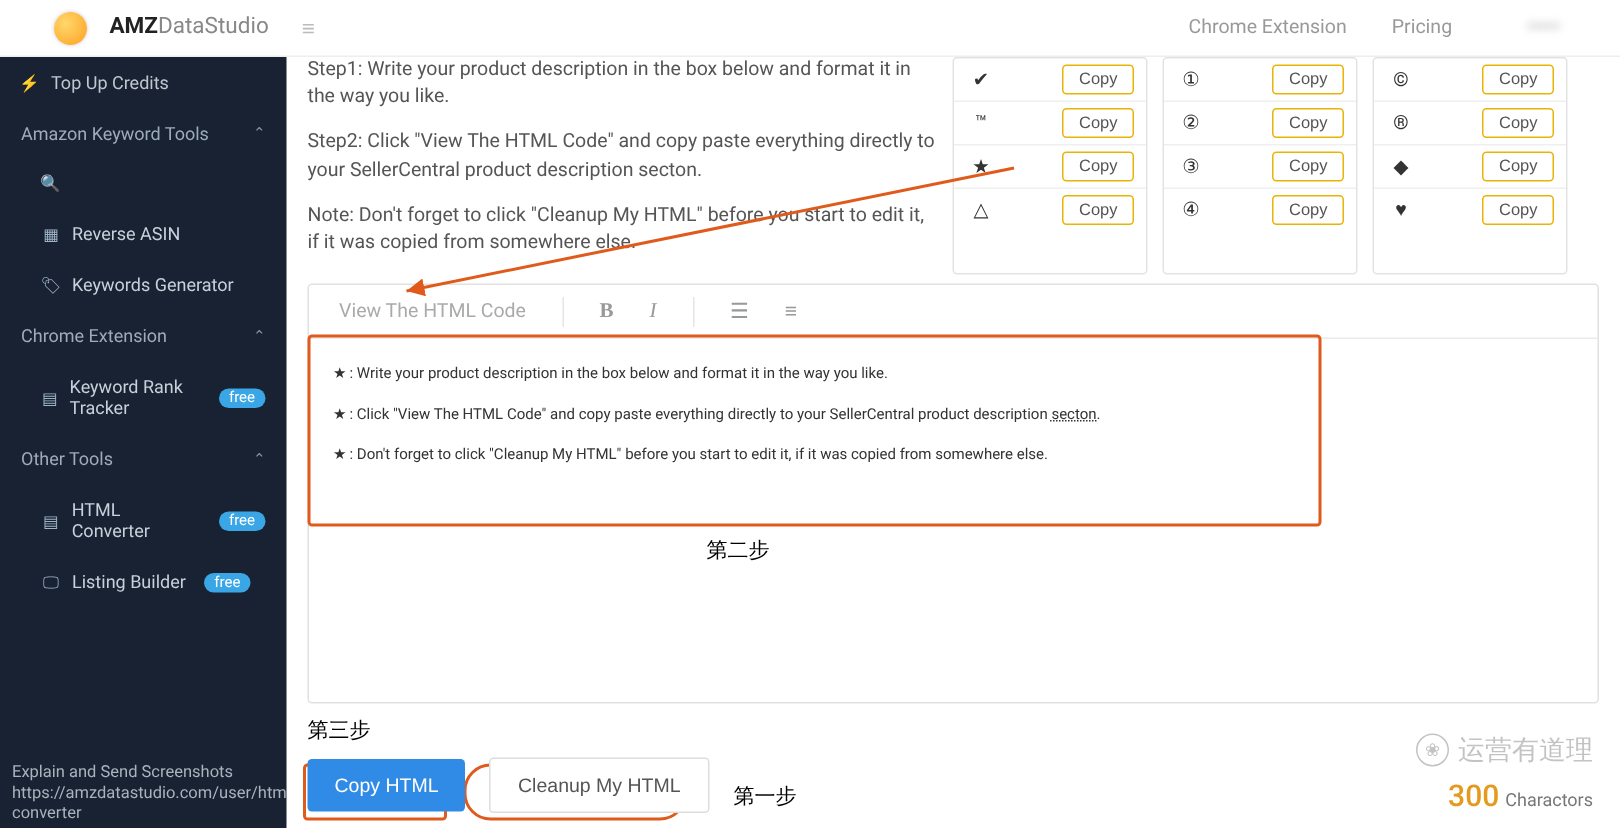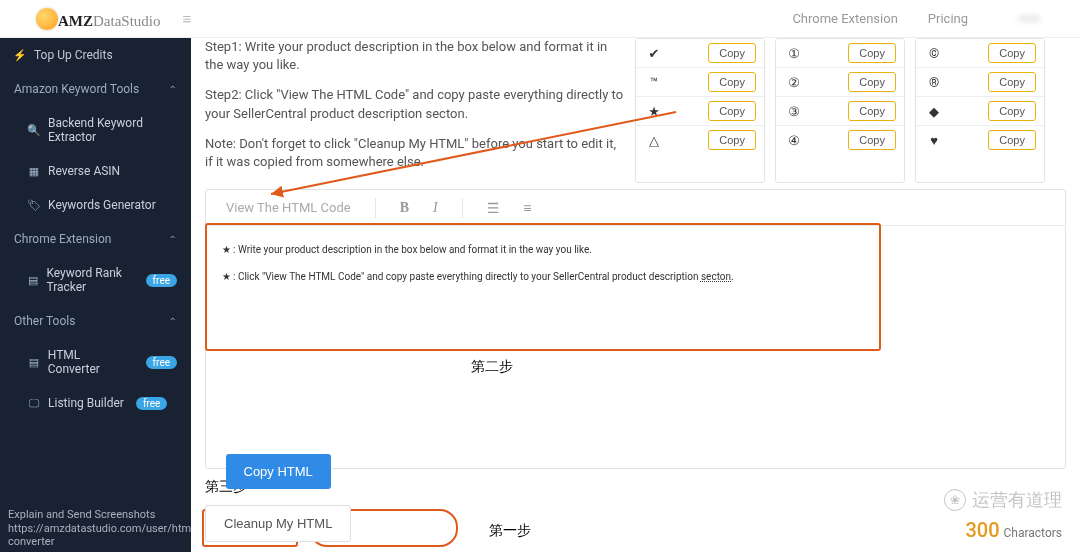--- a/index.html
+++ b/index.html
@@ -1,18 +1,18 @@
 <!DOCTYPE html>
 <html><head>
 <meta charset="utf-8">
 <style>
 * { box-sizing: border-box; margin: 0; padding: 0; }
 body { font-family: -apple-system, BlinkMacSystemFont, "Segoe UI", Roboto, Arial, sans-serif; font-size: 13px; color: #333; background: #fff; width: 1080px; height: 552px; overflow: hidden; position: relative; }
 .topbar { height: 38px; display: flex; align-items: center; padding: 0 20px 0 36px; border-bottom: 1px solid #eee; position: relative; }
-.logo-wrap { display: flex; align-items: flex-end; gap: 0; font-family: Liberation Serif, serif; }
+.logo-wrap { display: flex; align-items: flex-start; gap: 15px; }
 .logo-circle { width: 22px; height: 22px; border-radius: 50%; background: radial-gradient(circle at 35% 35%, #ffd86b 0%, #ffb640 60%, #ff9f1a 100%); box-shadow: 0 0 3px rgba(0,0,0,.2); }
 .logo-text { font-weight: 700; color: #222; font-size: 15px; }
 .logo-text .light { color: #888; font-weight: 400; }
 .hamburger { margin-left: 22px; color: #bbb; font-size: 15px; cursor: pointer; }
 .topnav { margin-left: auto; display: flex; gap: 30px; align-items: center; }
 .topnav a { color: #999; text-decoration: none; font-size: 13px; cursor: pointer; }
 .topnav .blur { filter: blur(3px); color: #999; padding: 2px 20px; }
 
 .sidebar { position: absolute; left: 0; top: 38px; bottom: 0; width: 191px; background: #182232; color: #c9d2dc; overflow: hidden; }
 .side-item { padding: 10px 14px; font-size: 12px; color: #c0c7d1; cursor: pointer; display: flex; align-items: center; gap: 8px; }
@@ -43,21 +43,21 @@
 .tb-ic.bold { font-weight: 700; font-family: Georgia, serif; }
 .tb-ic.ital { font-style: italic; font-family: Georgia, serif; }
 .editor-area { padding: 14px 16px; font-size: 10px; color: #333; line-height: 1.9; }
 .editor-area p { margin-bottom: 8px; }
 .editor-area .star { margin-right: 2px; }
 .dotted { text-decoration: underline dotted; }
 
 .red-box { position: absolute; border: 2px solid #e05a1c; border-radius: 3px; pointer-events: none; }
 .red-label { position: absolute; color: #000000; font-size: 14px; font-weight: 400; }
 
-.bottom-btns { position: absolute; left: 14px; bottom: 10px; display: flex; align-items: center; gap: 16px; flex-direction: column; }
+.bottom-btns { position: absolute; left: 14px; bottom: 10px; display: flex; align-items: center; gap: 16px; }
 .btn-primary { background: #2f8be6; color: #fff; border: none; padding: 10px 18px; font-size: 13px; border-radius: 3px; cursor: pointer; }
 .btn-secondary { background: #fff; color: #555; border: 1px solid #ddd; padding: 10px 18px; font-size: 13px; border-radius: 3px; cursor: pointer; }
 .char-count { position: absolute; right: 18px; bottom: 10px; font-size: 12px; color: #777; display: flex; align-items: baseline; gap: 4px; }
 .char-count .num { color: #e49a1d; font-size: 20px; font-weight: 500; }
 
 .watermark { position: absolute; right: 18px; bottom: 40px; color: #bdbdbd; font-size: 18px; display: flex; align-items: center; gap: 6px; opacity: .9; }
 .wm-circle { width: 22px; height: 22px; border: 1.5px solid #bdbdbd; border-radius: 50%; display: flex; align-items: center; justify-content: center; font-size: 12px; }
 
 
 .arrow-line { position: absolute; pointer-events: none; }
@@ -86,21 +86,20 @@
     <span class="icon-box">⚡</span>
     <span>Top Up Credits</span>
   </div>
 
   <div class="side-item head">
     <span>Amazon Keyword Tools</span>
     <span class="chev">⌃</span>
   </div>
   <div class="side-item sub">
     <span class="icon-box">🔍</span>
-    <span>Backend Keyword Extractor</span>
   </div>
   <div class="side-item sub">
     <span class="icon-box">▦</span>
     <span>Reverse ASIN</span>
   </div>
   <div class="side-item sub">
     <span class="icon-box">🏷</span>
     <span>Keywords Generator</span>
   </div>
 
@@ -206,20 +205,21 @@
       <span class="div"></span>
       <span class="tb-ic bold">B</span>
       <span class="tb-ic ital">I</span>
       <span class="div"></span>
       <span class="tb-ic">☰</span>
       <span class="tb-ic">≡</span>
     </div>
     <div class="editor-area">
       <p><span class="star">★</span>: <span>Write your product description in the box below and format it in the way you like.</span></p>
       <p><span class="star">★</span>: <span>Click "View The HTML Code" and copy paste everything directly to your SellerCentral product description <span class="dotted">secton</span>.</span></p>
+      <p><span class="star">★</span>: <span>Don't forget to click "Cleanup My HTML" before you start to edit it, if it was copied from somewhere else.</span></p>
     </div>
   </div>
 
   <div class="red-box" style="left:14px; top:185px; width:676px; height:128px;"></div>
   <div class="red-label" style="left:280px; top:320px;">第二步</div>
 
   <div class="red-box" style="left:11px; top:471px; width:96px; height:38px;"></div>
   <div class="red-box" style="left:118px; top:471px; width:149px; height:38px; border-radius:18px;"></div>
   <div class="red-label" style="left:14px; top:440px;">第三步</div>
   <div class="red-label" style="left:298px; top:484px;">第一步</div>

